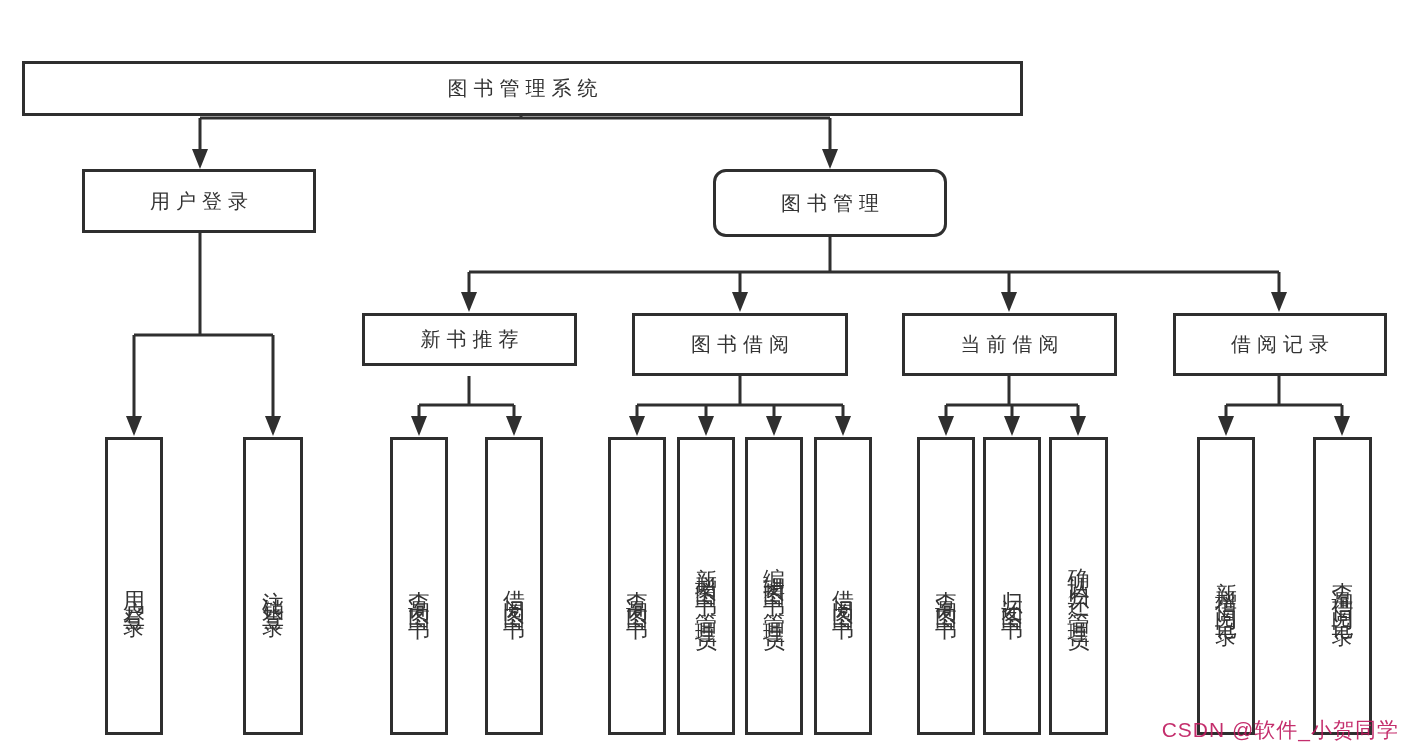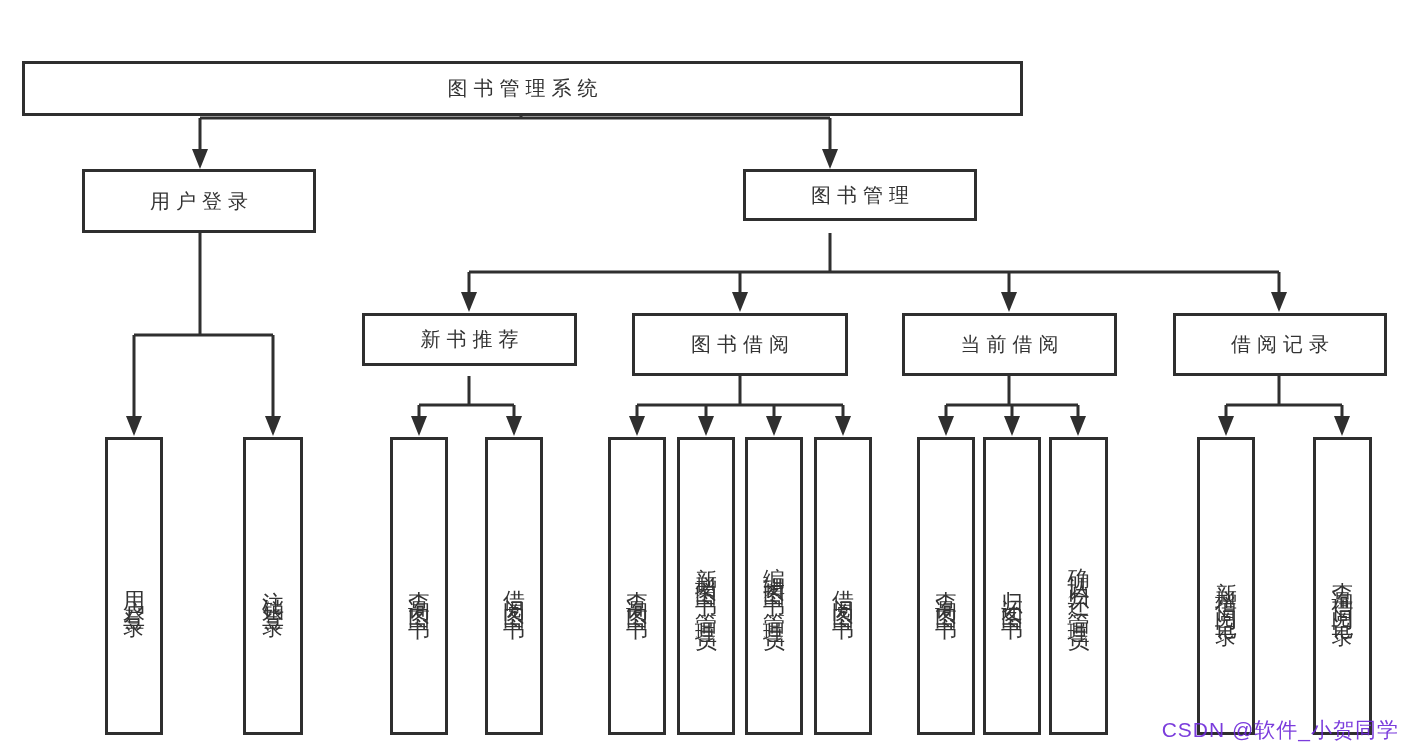--- a/index.html
+++ b/index.html
@@ -45,21 +45,21 @@
     letter-spacing: 9px;
     padding-top: 9px;
     line-height: 1;
   }
   .watermark {
     position: absolute;
     top: 716px;
     right: 6px;
     font-size: 21px;
     letter-spacing: 1px;
-    color: #6d28d9;
+    color: #be185d;
     opacity: 0.9;
     z-index: 2;
     white-space: nowrap;
   }
 </style>
 </head>
 <body>
 
 <div class="canvas">
 
@@ -90,21 +90,21 @@
       <polygon points="1004,416 1020,416 1012,436"></polygon>
       <polygon points="1070,416 1086,416 1078,436"></polygon>
       <polygon points="1218,416 1234,416 1226,436"></polygon>
       <polygon points="1334,416 1350,416 1342,436"></polygon>
     </g>
   </svg>
 
   <div class="node h-node" style="left:22px; top:13px; width:1001px; height:55px;margin-top:48px;">图书管理系统</div>
 
   <div class="node h-node" style="left:82px; top:169px; width:234px; height:64px;">用户登录</div>
-  <div class="node h-node" style="left:743px; top:169px; width:234px; height:52px;">图书管理</div>
+  <div class="node h-node" style="left:713px; top:169px; width:234px; height:68px;border-radius:13px;">图书管理</div>
 
   <div class="node h-node" style="left:362px; top:313px; width:215px; height:53px;">新书推荐</div>
   <div class="node h-node" style="left:632px; top:313px; width:216px; height:63px;">图书借阅</div>
   <div class="node h-node" style="left:902px; top:313px; width:215px; height:63px;">当前借阅</div>
   <div class="node h-node" style="left:1173px; top:313px; width:214px; height:63px;">借阅记录</div>
 
   <div class="node v-node" style="left:105px; top:437px; width:58px; height:298px;">用户登录</div>
   <div class="node v-node" style="left:243px; top:437px; width:60px; height:298px;">注销登录</div>
 
   <div class="node v-node" style="left:390px; top:437px; width:58px; height:298px;">查询图书</div>

